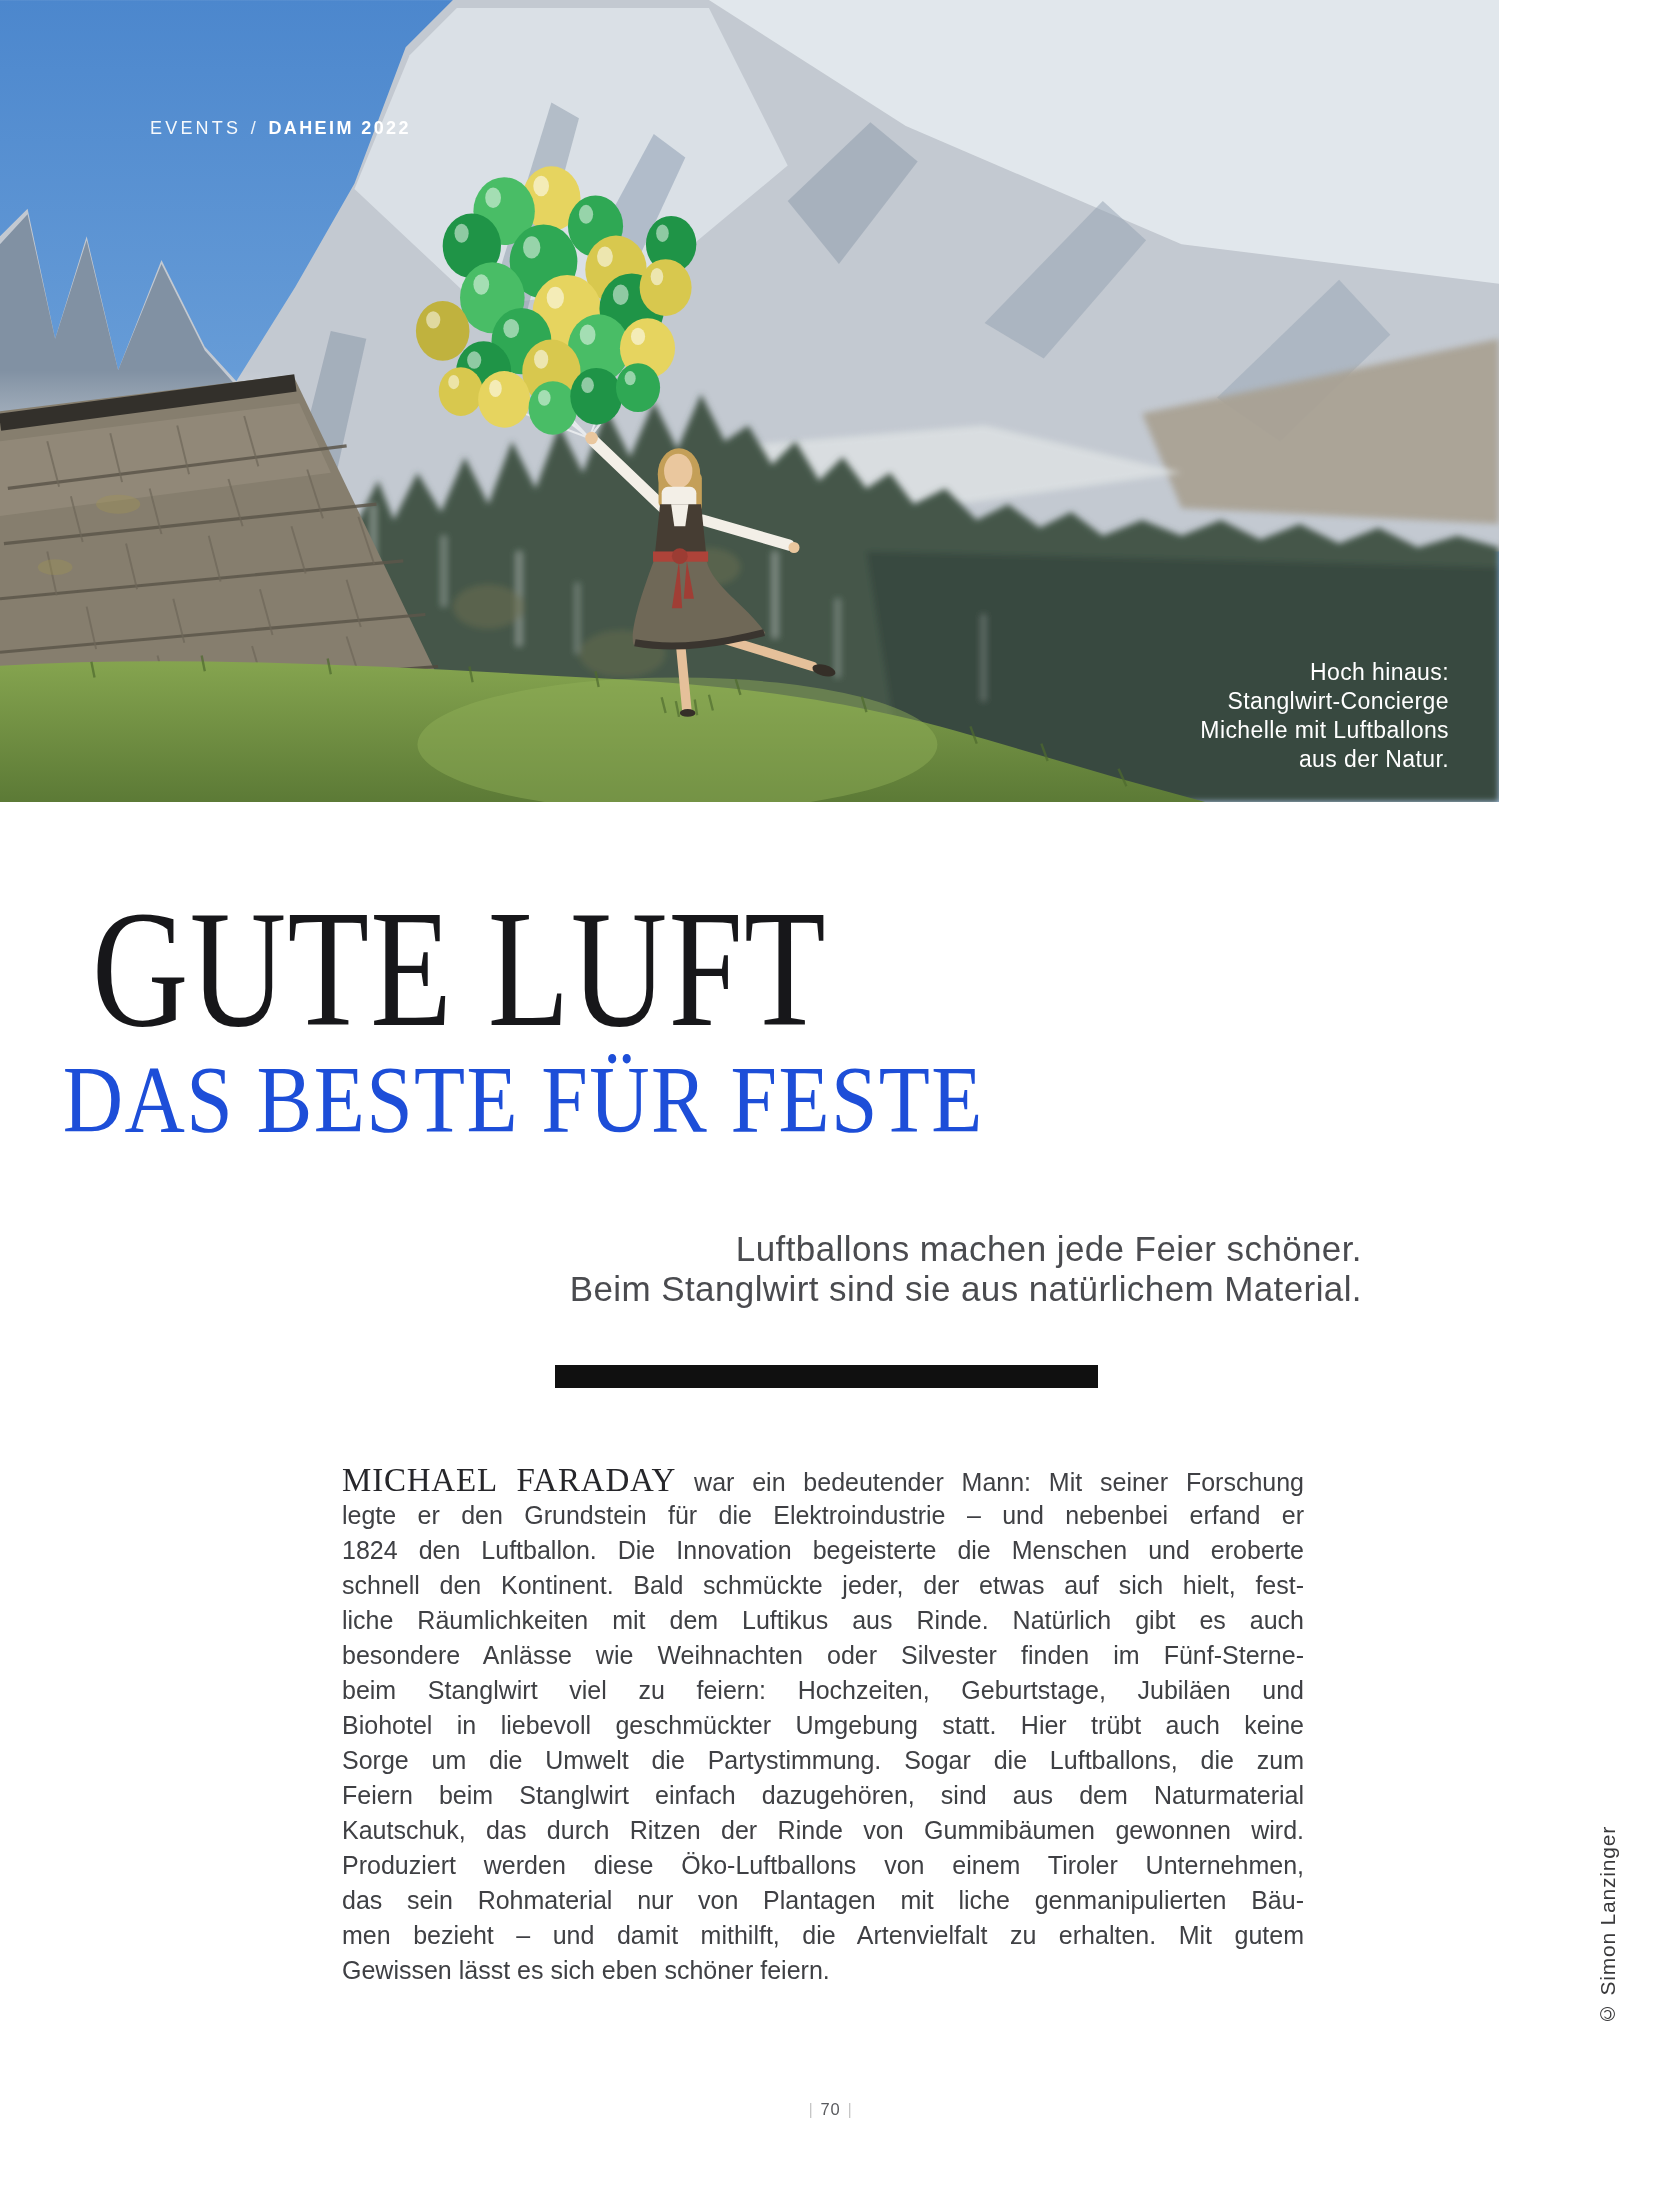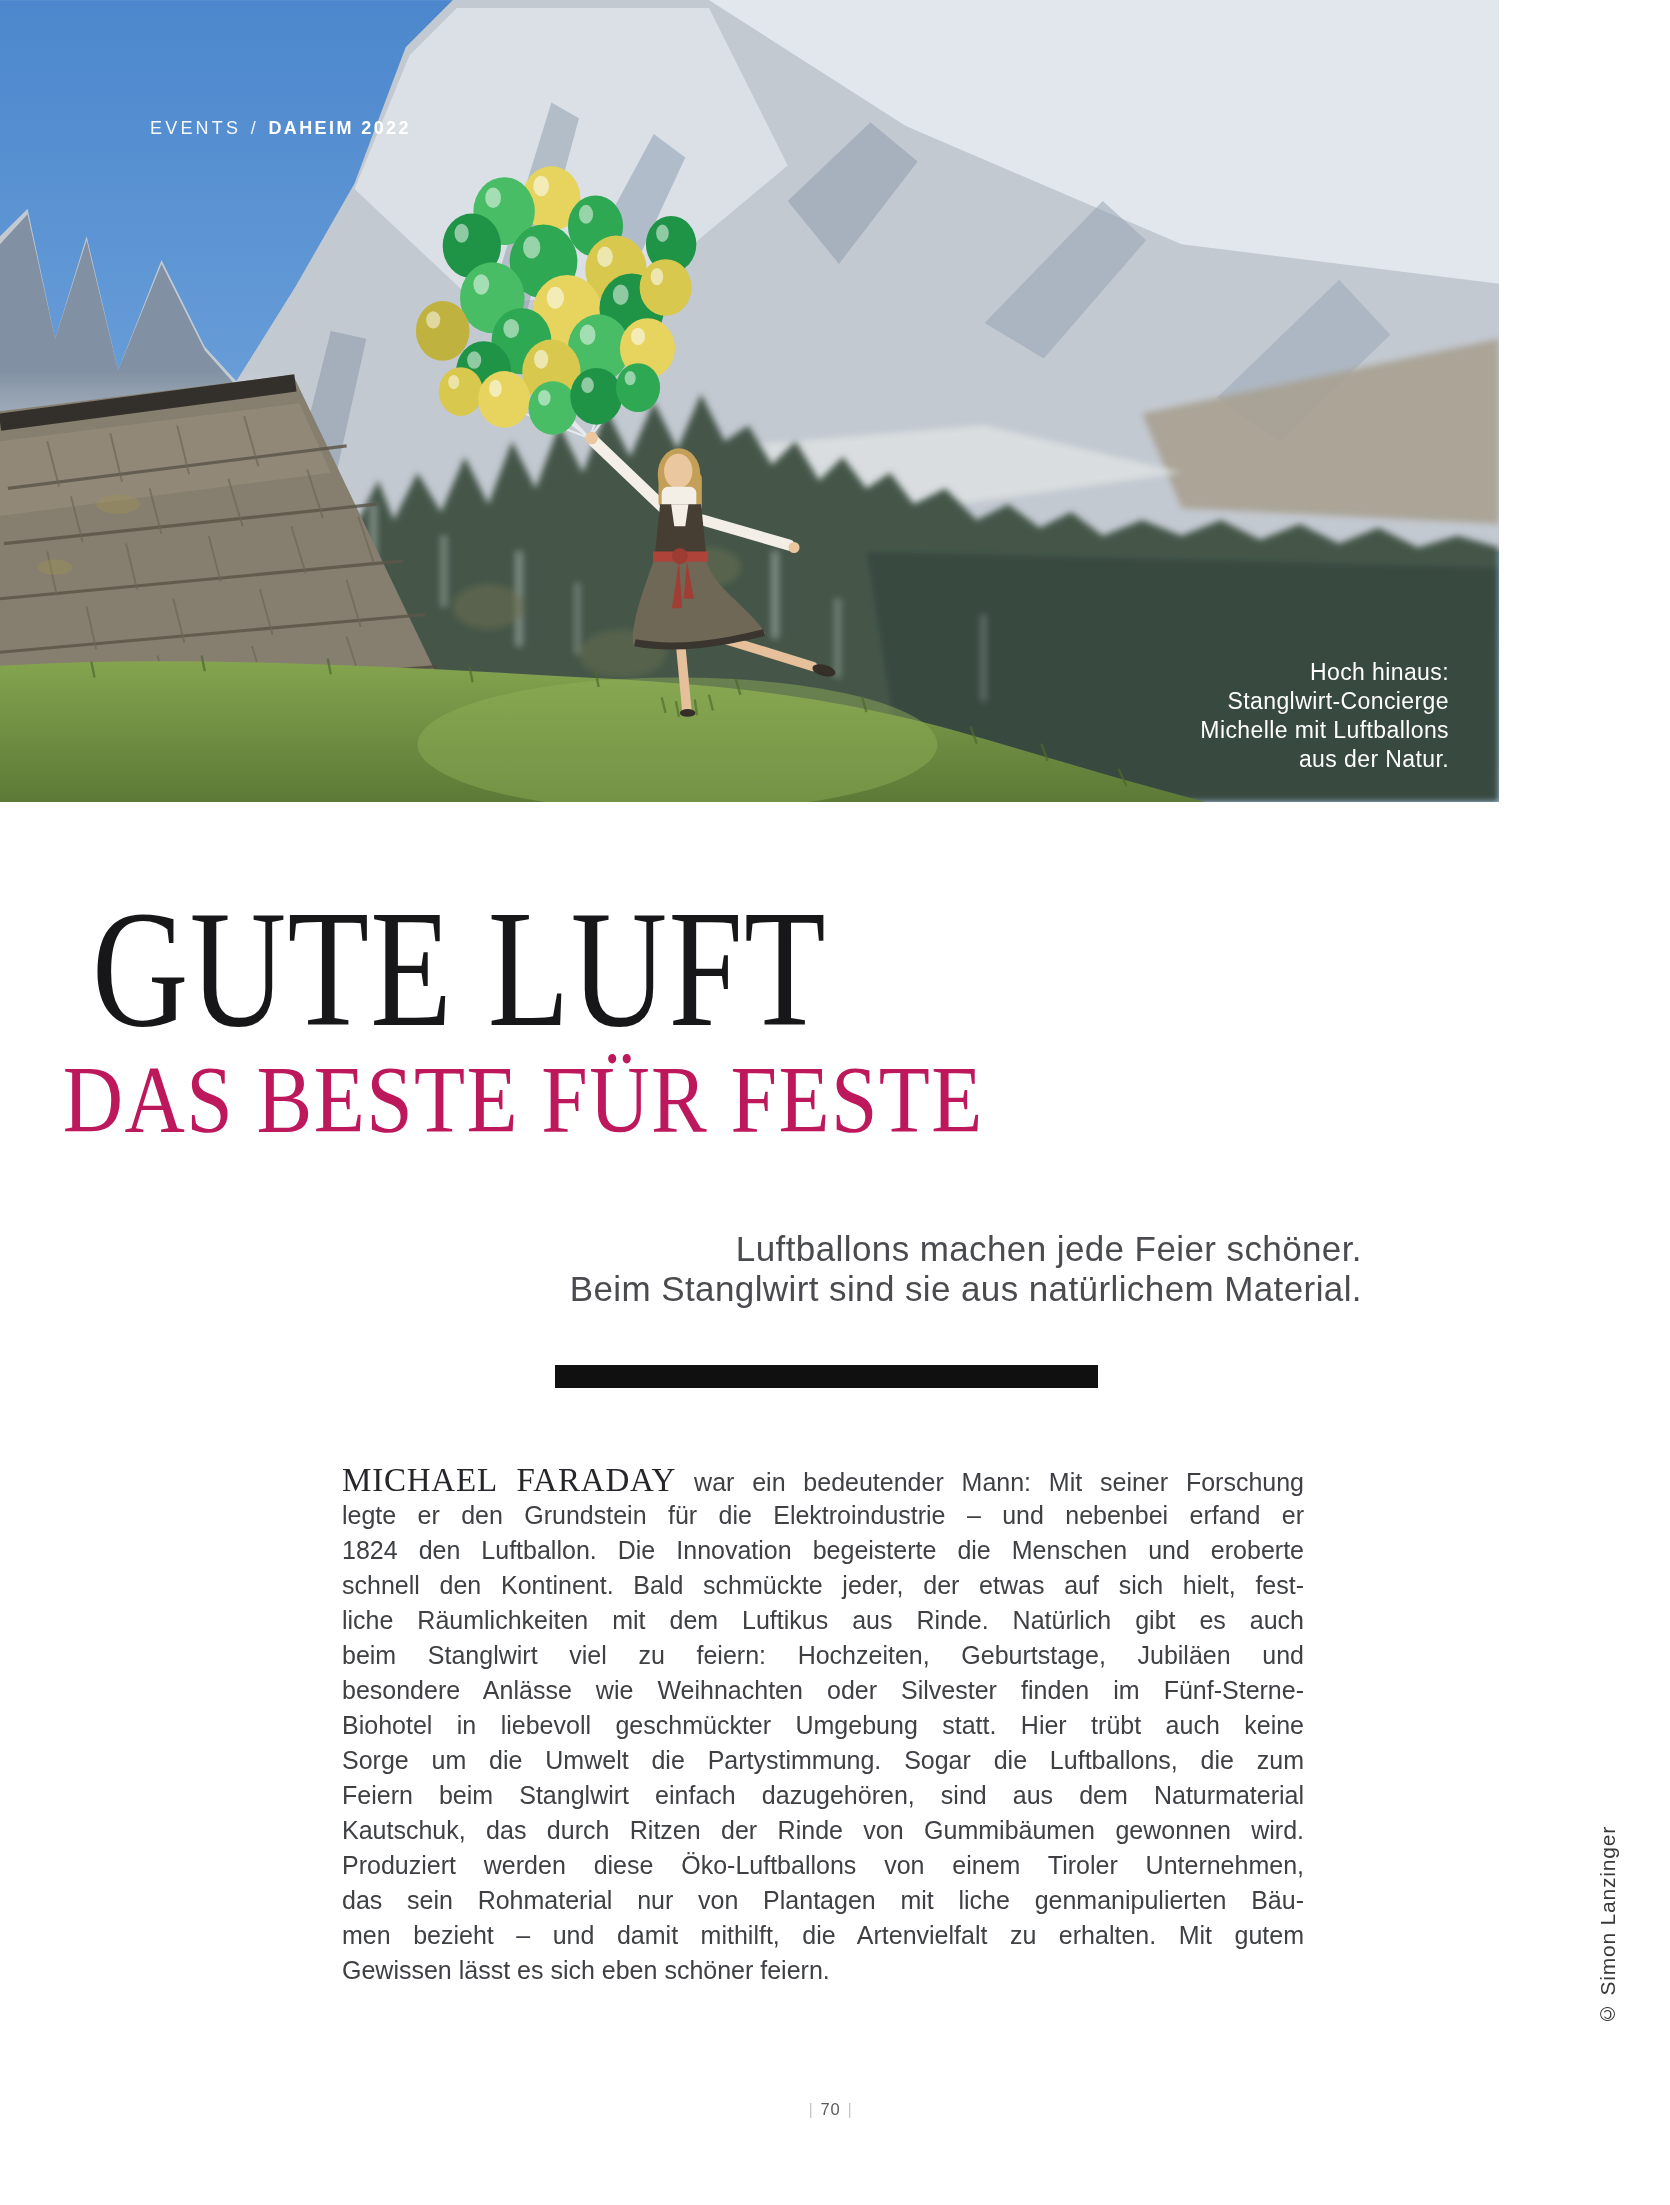--- a/index.html
+++ b/index.html
@@ -31,21 +31,21 @@
   .headline {
     top:885px; position:absolute; left:0; width:100%;
     font-family:"Liberation Serif", serif; font-weight:400;
     font-size:167px; line-height:167px; color:#17171a; letter-spacing:1.6px;
     white-space:nowrap;
   }
   .headline > span { display:inline-block; transform:scaleX(0.80); }
   .subheadline {
     top:1053px; position:absolute; left:0; width:100%;
     font-family:"Liberation Serif", serif; font-weight:400;
-    font-size:95px; line-height:95px; color:#be185d; letter-spacing:1.6px;
+    font-size:95px; line-height:95px; color:#1d4ed8; letter-spacing:1.6px;
     white-space:nowrap;
   }
   .subheadline > span { display:inline-block; transform:scaleX(0.88); }
   .lead {
     position:absolute; top:1229px; left:299px; width:1063px;
     text-align:right; color:#4a4b4f;
     font-size:35px; line-height:40px; font-weight:300; letter-spacing:0.4px;
   }
   .rule {
     position:absolute; left:555px; top:1365px; width:543px; height:23px;
@@ -308,22 +308,22 @@
   <div class="rule"></div>
 
   <div class="body-col" id="body-col">
     <div class="body-line first">
       <span class="lede">MICHAEL FARADAY</span> <span>war ein bedeutender Mann: Mit seiner Forschung</span>
     </div>
   <div class="body-line">legte er den Grundstein für die Elektroindustrie – und nebenbei erfand er</div>
       <div class="body-line">1824 den Luftballon. Die Innovation begeisterte die Menschen und eroberte</div>
       <div class="body-line">schnell den Kontinent. Bald schmückte jeder, der etwas auf sich hielt, fest-</div>
       <div class="body-line">liche Räumlichkeiten mit dem Luftikus aus Rinde. Natürlich gibt es auch</div>
+      <div class="body-line">besondere Anlässe wie Weihnachten oder Silvester finden im Fünf-Sterne-</div>
       <div class="body-line">beim Stanglwirt viel zu feiern: Hochzeiten, Geburtstage, Jubiläen und</div>
-      <div class="body-line">besondere Anlässe wie Weihnachten oder Silvester finden im Fünf-Sterne-</div>
       <div class="body-line">Biohotel in liebevoll geschmückter Umgebung statt. Hier trübt auch keine</div>
       <div class="body-line">Sorge um die Umwelt die Partystimmung. Sogar die Luftballons, die zum</div>
       <div class="body-line">Feiern beim Stanglwirt einfach dazugehören, sind aus dem Naturmaterial</div>
       <div class="body-line">Kautschuk, das durch Ritzen der Rinde von Gummibäumen gewonnen wird.</div>
       <div class="body-line">Produziert werden diese Öko-Luftballons von einem Tiroler Unternehmen,</div>
       <div class="body-line">das sein Rohmaterial nur von Plantagen mit liche genmanipulierten Bäu-</div>
       <div class="body-line">men bezieht – und damit mithilft, die Artenvielfalt zu erhalten. Mit gutem</div>
       <div class="body-line last">Gewissen lässt es sich eben schöner feiern.</div>
     </div>
 

